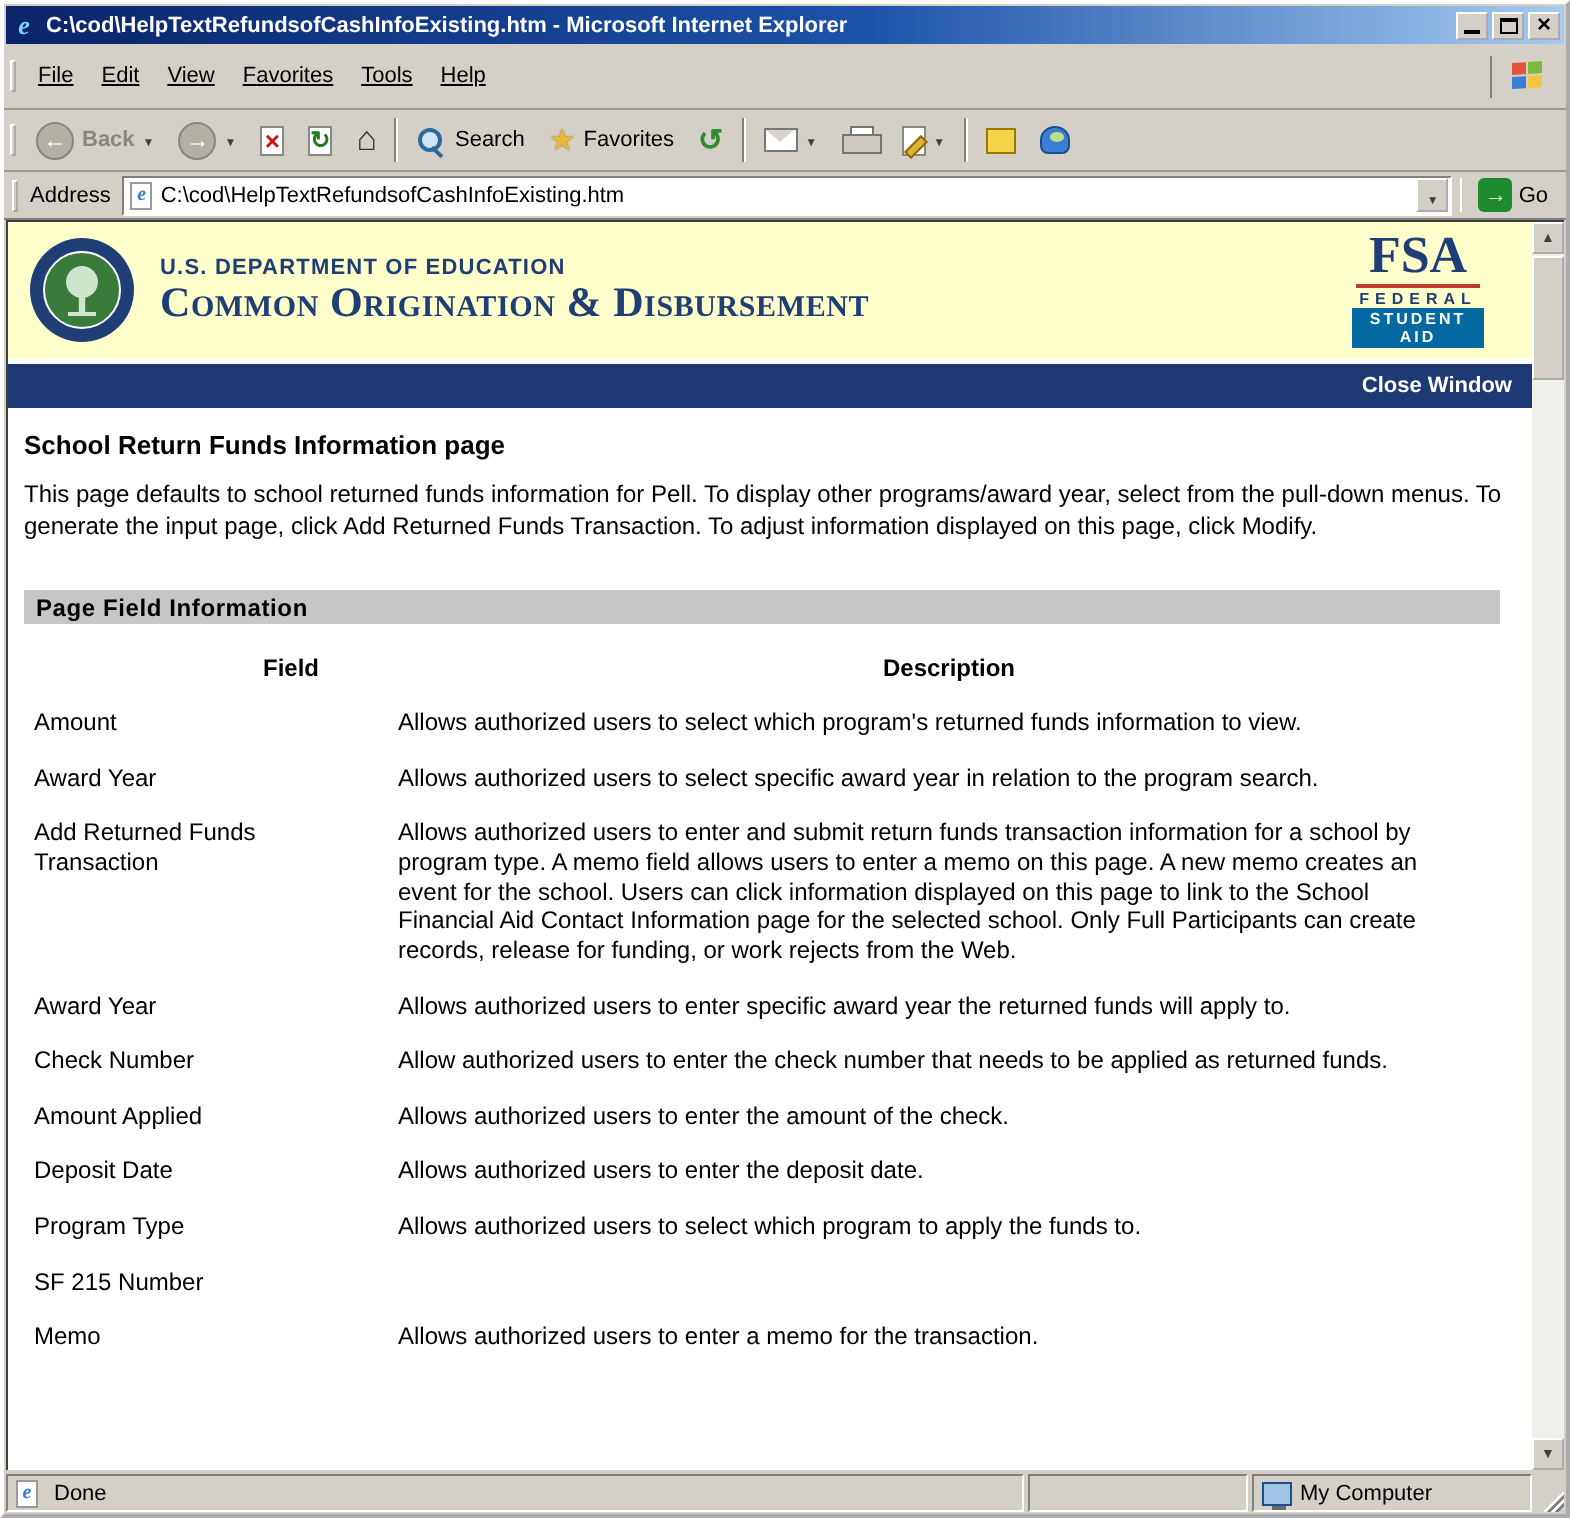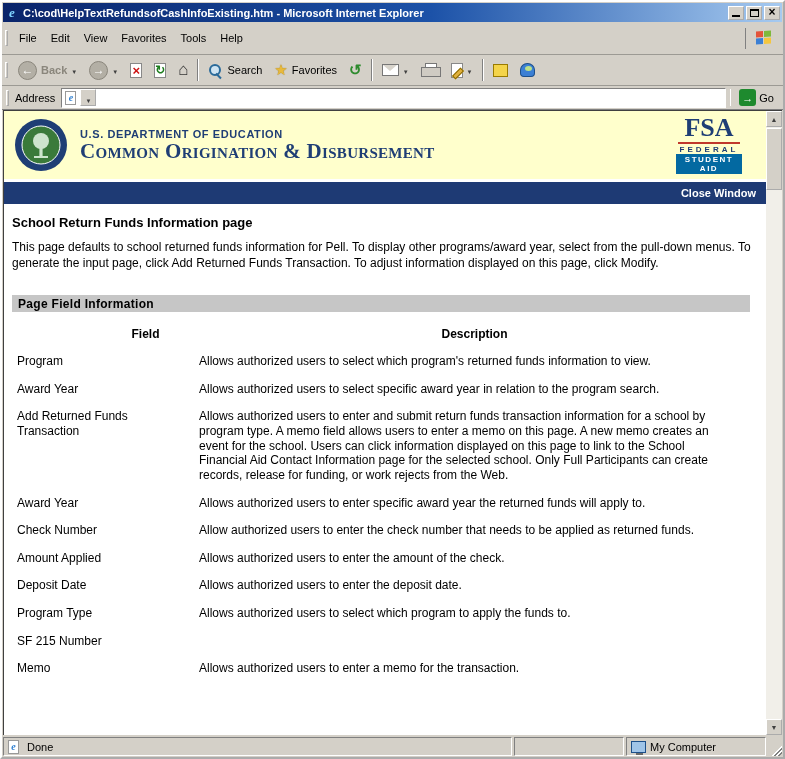--- a/index.html
+++ b/index.html
@@ -23,21 +23,21 @@
     font-family:"Liberation Serif", serif; font-weight:bold; font-style:italic; font-size:13px; color:#7FD4FF; }
   .title-text { flex:1; color:#fff; font-size:11px; font-weight:bold; white-space:nowrap; overflow:hidden; }
   .win-btn { width:16px; height:14px; margin-left:2px; background:#D4D0C8; border:1px outset #fff;
     display:flex; align-items:center; justify-content:center; font-size:10px; color:#000; }
   .i-min { width:8px; height:8px; border-bottom:2px solid #000; }
   .i-max { width:9px; height:8px; border:1px solid #000; border-top:2px solid #000; }
   .i-close::before { content:"×"; font-weight:bold; font-size:12px; line-height:10px; }
 
   
   .menubar { height:22px; display:flex; align-items:center; padding:16px 2px;
-    border-bottom:1px solid #9C9A94; }
+    border-bottom:1px solid #9C9A94;text-decoration:underline; }
   .grip { width:3px; height:16px; border:1px outset #fff; background:#D4D0C8; margin:0 4px 0 1px; }
   .menu-item { font-size:11px; padding:3px 7px; color:#000; }
   .win-flag-box { margin-left:auto; width:36px; height:21px; border-left:1px solid #808080;
     display:flex; align-items:center; justify-content:center; background:#D4D0C8; }
   .win-flag { width:16px; height:14px; display:grid; grid-template-columns:7px 7px; grid-template-rows:6px 6px; gap:1px; transform:skewY(-4deg); }
   .win-flag i:nth-child(1){background:#E3543B;} .win-flag i:nth-child(2){background:#7EB93C;}
   .win-flag i:nth-child(3){background:#3B7FD4;} .win-flag i:nth-child(4){background:#F4C63F;}
 
   
   .toolbar { height:31px; display:flex; align-items:center; padding:0 2px;
@@ -246,20 +246,21 @@
     <span class="tbtn">
       <span class="msgr-ic"></span>
     </span>
   </div>
 
   <div class="addressbar">
     <span class="grip"></span>
     <span class="addr-label">Address</span>
     <span class="addr-input">
       <span class="addr-ie-doc">e</span>
+      <span class="addr-text">C:\cod\HelpTextRefundsofCashInfoExisting.htm</span>
       <span class="addr-drop">
           <span class="chev"></span>
         </span>
     </span>
     <span class="go-area">
       <span class="go-ic">
           <span class="i-arrow-right"></span>
         </span>
       <span class="go-label">Go</span>
     </span>
@@ -299,21 +300,21 @@
         <span>Page Field Information</span>
       </div>
 
       <div class="cols-header">
         <span class="col-field-h">Field</span>
         <span class="col-desc-h">Description</span>
       </div>
 
       <div class="rows">
         <div class="frow">
-          <span class="cell-field">Program</span>
+          <span class="cell-field">Amount</span>
           <span class="cell-desc">Allows authorized users to select which program's returned funds information to view.</span>
         </div>
         <div class="frow">
           <span class="cell-field">Award Year</span>
           <span class="cell-desc">Allows authorized users to select specific award year in relation to the program search.</span>
         </div>
         <div class="frow">
           <span class="cell-field">Add Returned Funds Transaction</span>
           <span class="cell-desc">Allows authorized users to enter and submit return funds transaction information for a school by program type. A memo field allows users to enter a memo on this page. A new memo creates an event for the school. Users can click information displayed on this page to link to the School Financial Aid Contact Information page for the selected school. Only Full Participants can create records, release for funding, or work rejects from the Web.</span>
         </div>

